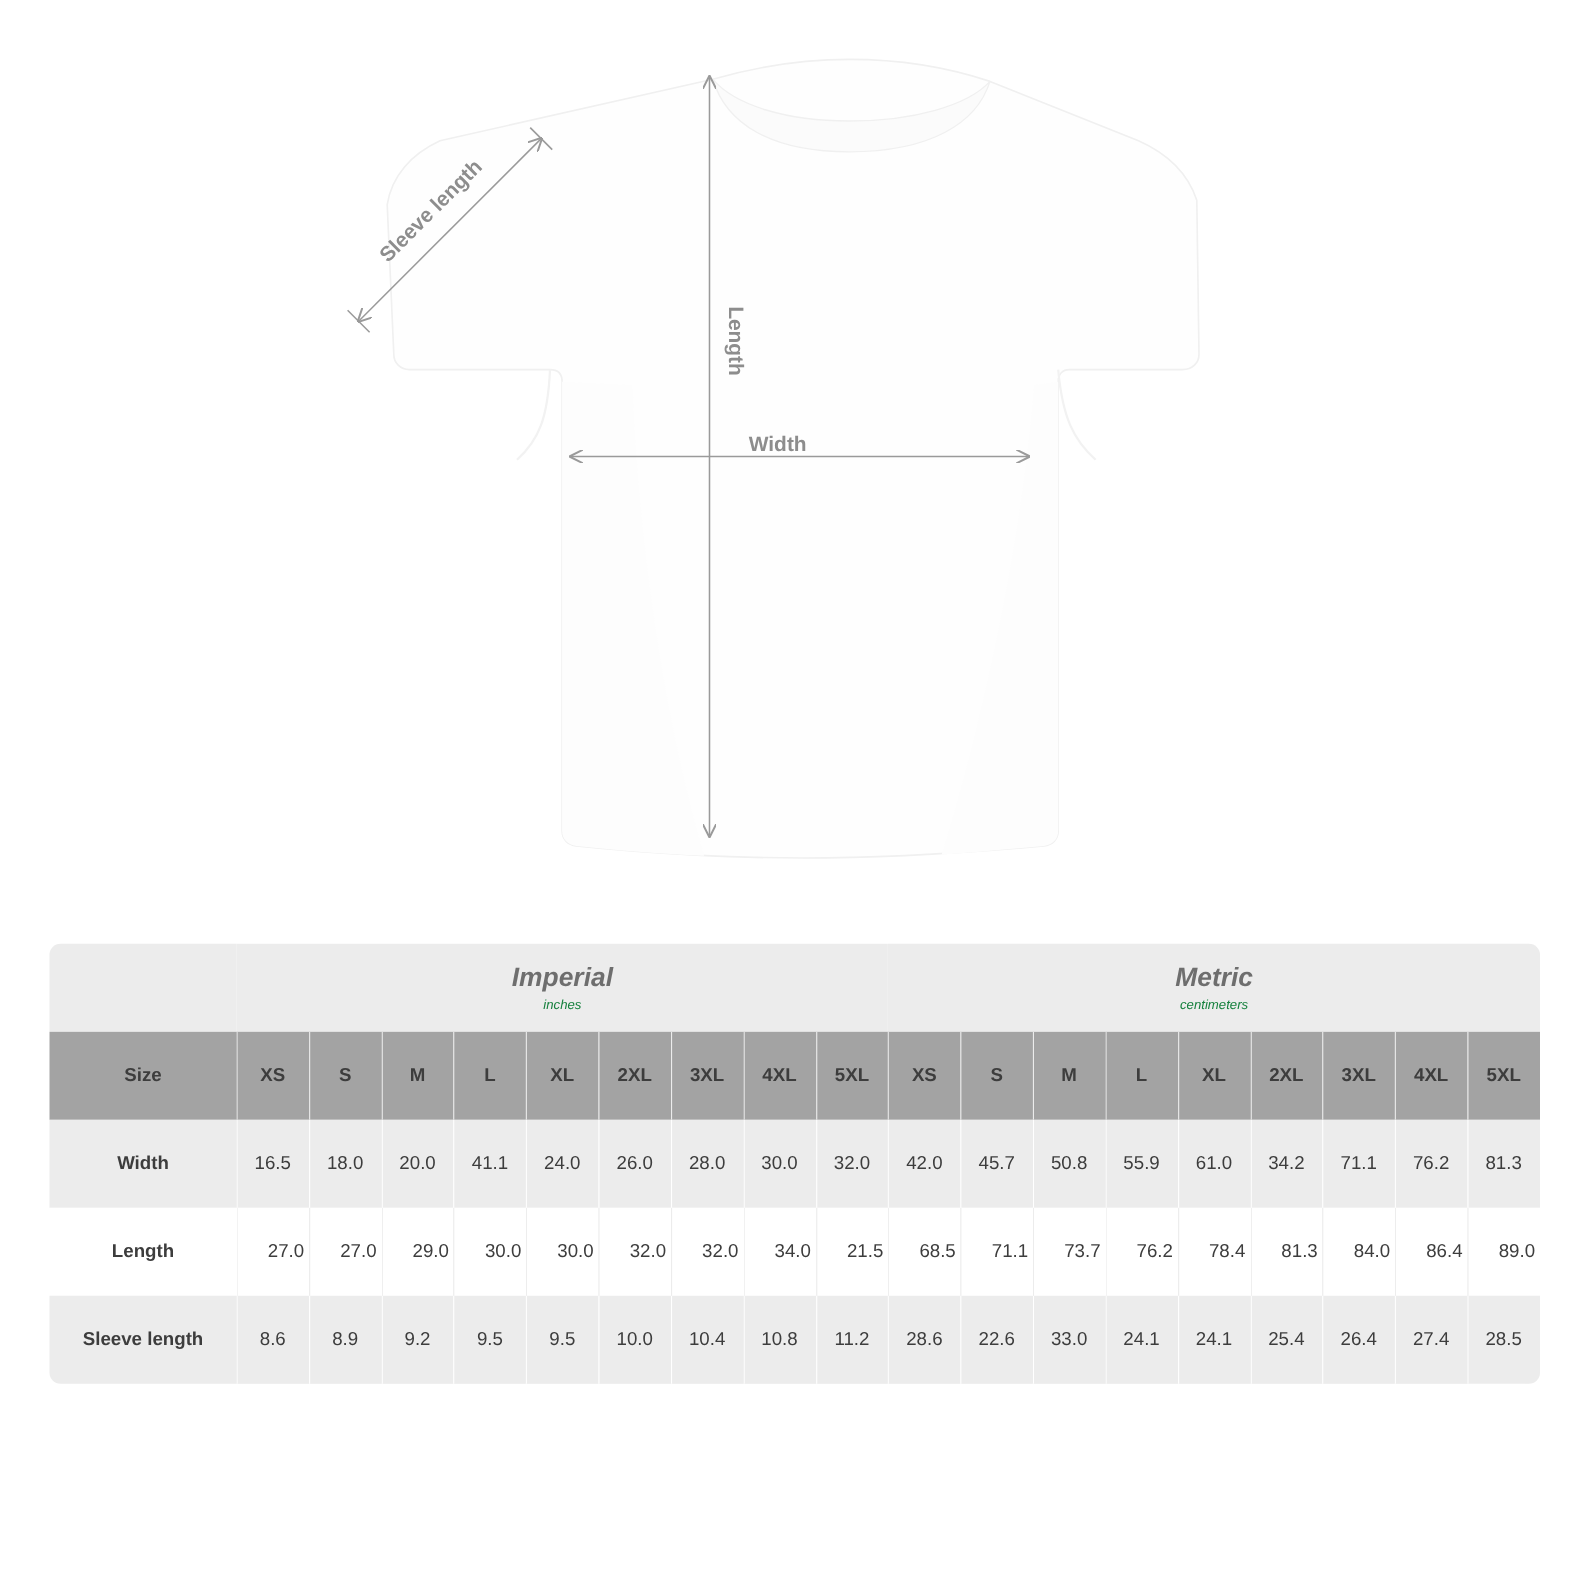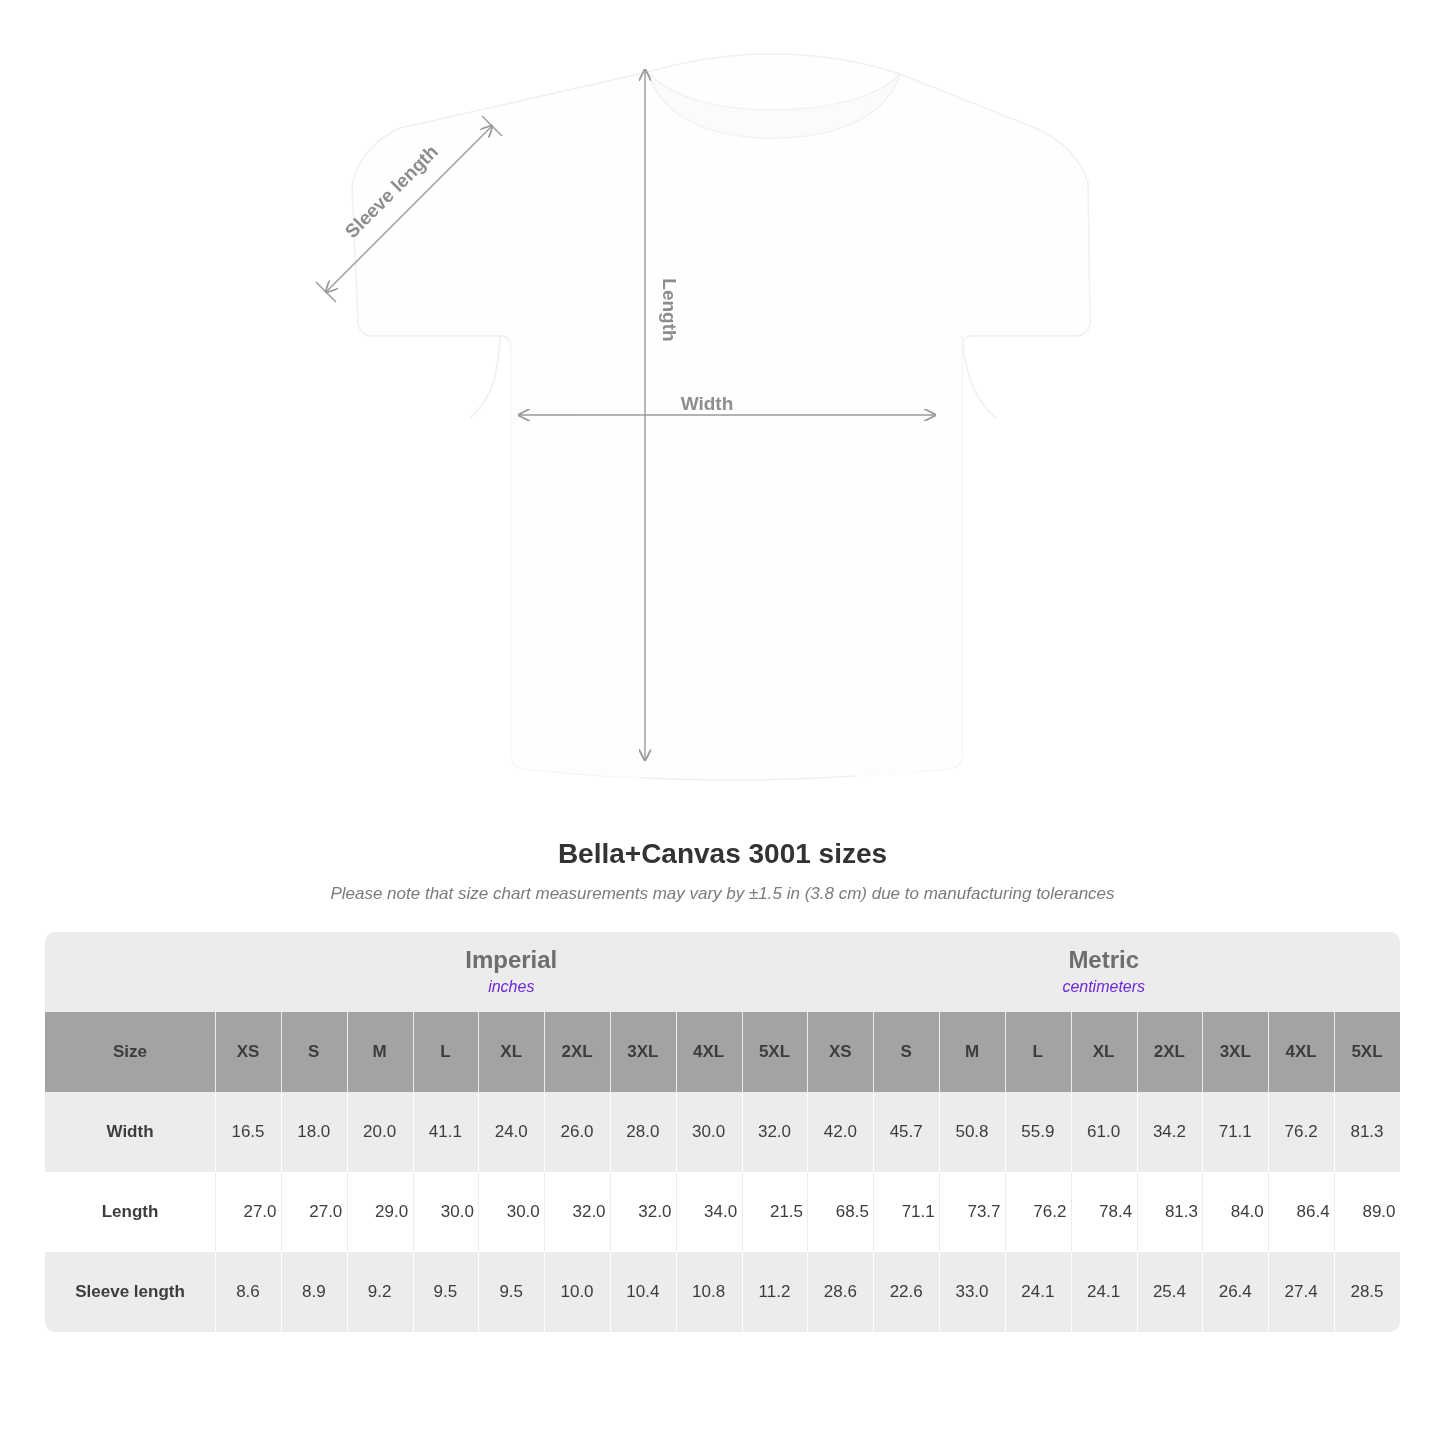--- a/index.html
+++ b/index.html
@@ -67,28 +67,29 @@
     padding: 0;
     height: 80px;
     border: none;
   }
   .unit-header td {
     background: #ececec;
     height: 112px;
   }
   .unit-name {
     font-size: 24px;
+    font-style: italic;
     font-weight: bold;
     color: #6e6e6e;
     line-height: 1.25;
   }
   .unit-sub {
-    font-size: 16px;
+    font-size: 12px;
     font-style: italic;
-    color: #6d28d9;
+    color: #15803d;
     line-height: 1.5;
   }
   .row-label {
     font-weight: bold;
     font-size: 18px;
     color: #3d3d3d;
   }
   .row-odd td { background: #ffffff; }
   .row-even td { background: #ececec; }
   .hdr-row td {
@@ -175,24 +176,20 @@
       </g>
       <text x="663" y="310" transform="rotate(90 663 310)" text-anchor="middle" font-family="Liberation Sans, sans-serif" font-size="19" font-weight="bold" fill="#8d8d8d">Length</text>
 
       <g stroke="#9a9a9a" stroke-width="1.4" fill="none">
         <line x1="519" y1="415" x2="935" y2="415" marker-start="url(#arrTail)" marker-end="url(#arrHead)"></line>
       </g>
       <text x="707" y="410" text-anchor="middle" font-family="Liberation Sans, sans-serif" font-size="19" font-weight="bold" fill="#8d8d8d">Width</text>
     </svg>
   </div>
 
-  <div class="headings">
-    <div class="chart-title">Bella+Canvas 3001 sizes</div>
-    <div class="chart-note">Please note that size chart measurements may vary by ±1.5 in (3.8 cm) due to manufacturing tolerances</div>
-  </div>
 
   <div class="table-wrap">
     <table class="size-table">
       <colgroup>
         <col class="c-label">
         <col class="c-data">
           <col class="c-data">
           <col class="c-data">
           <col class="c-data">
           <col class="c-data">

